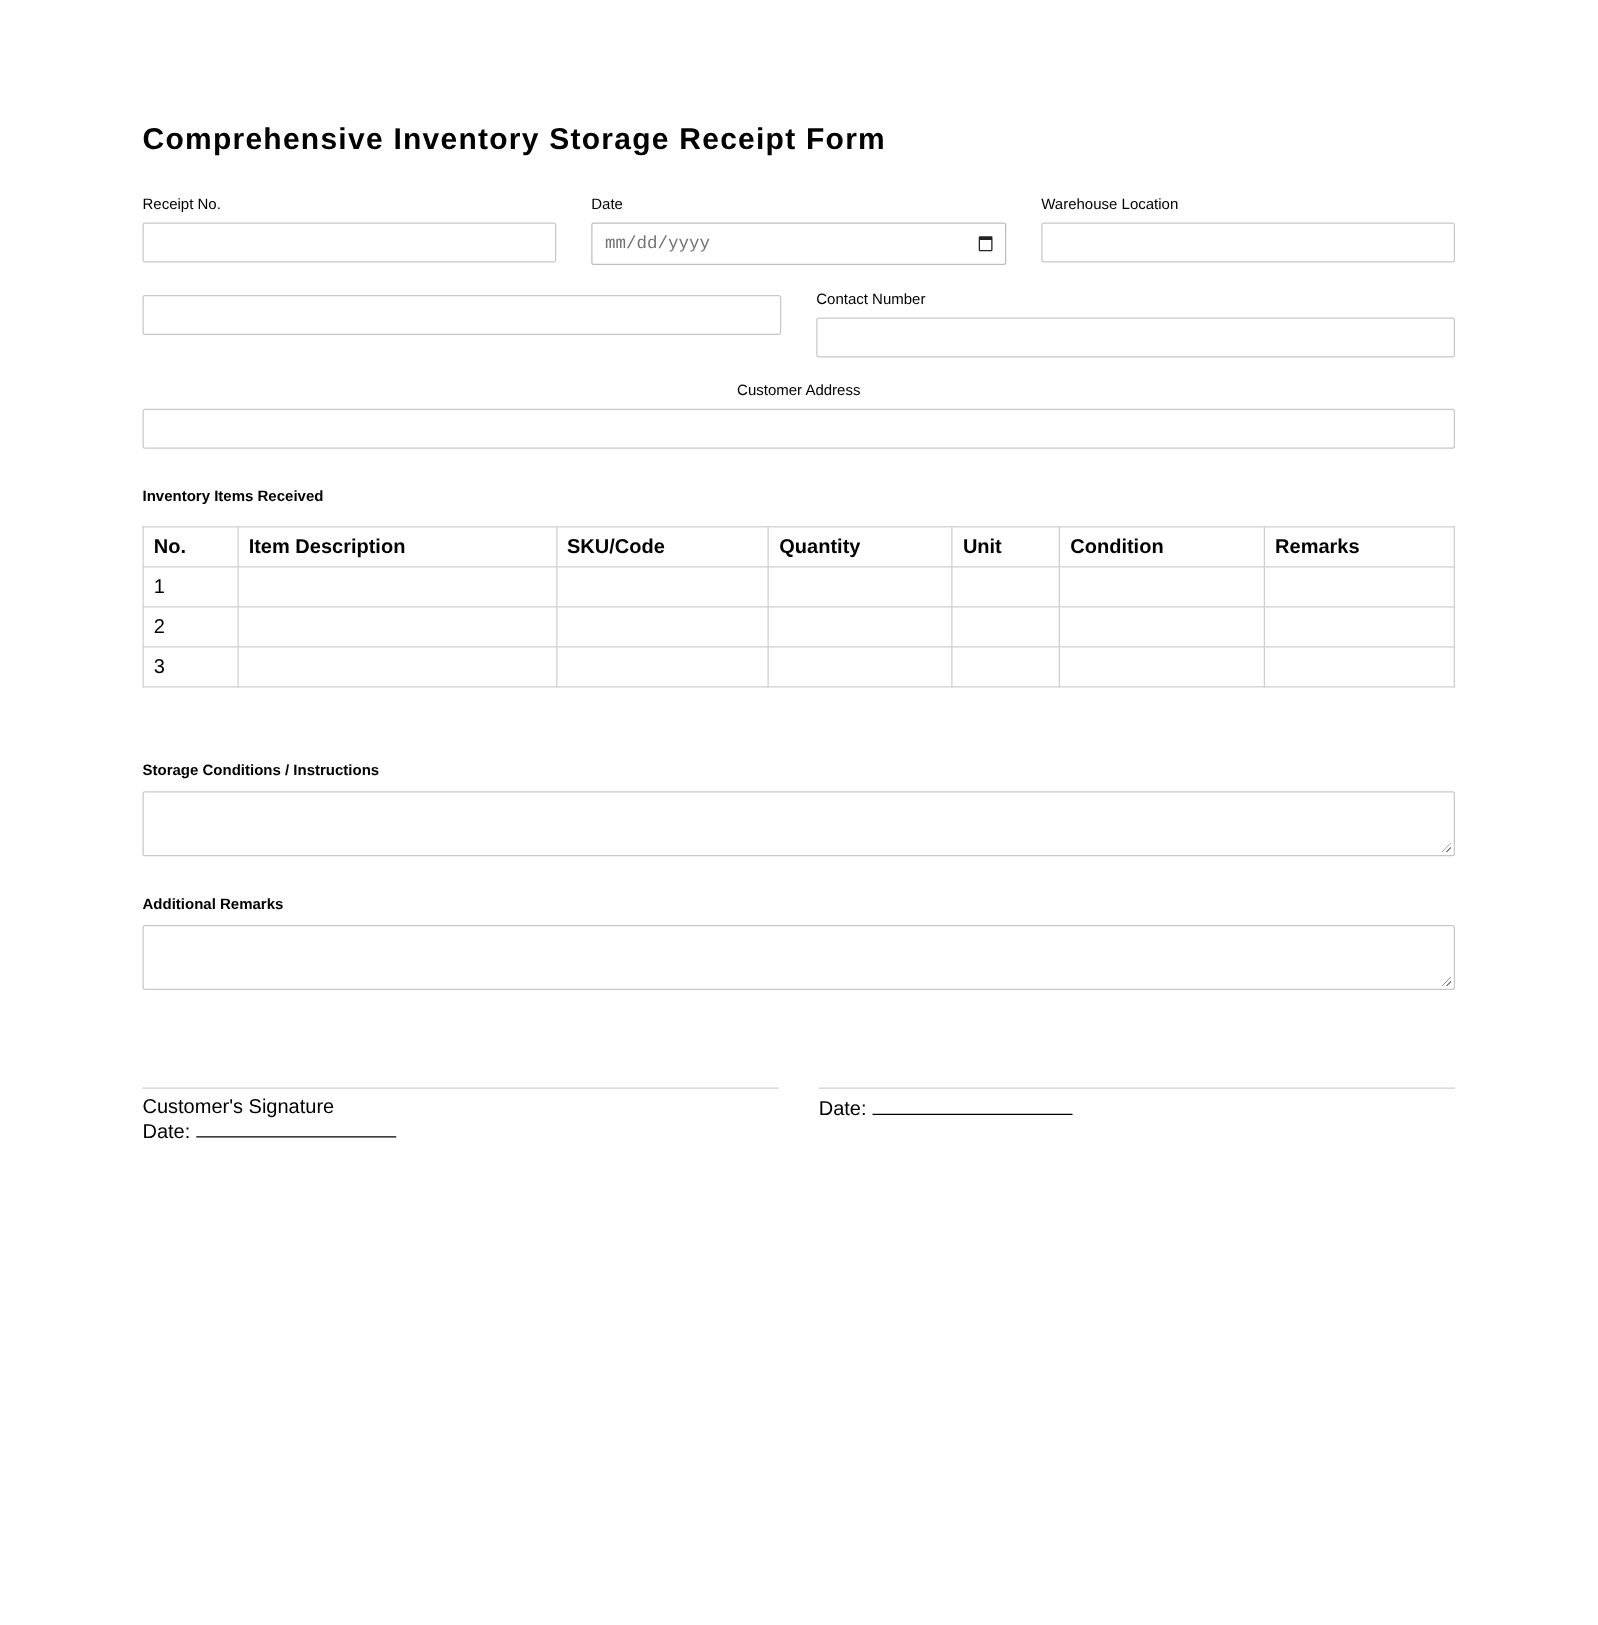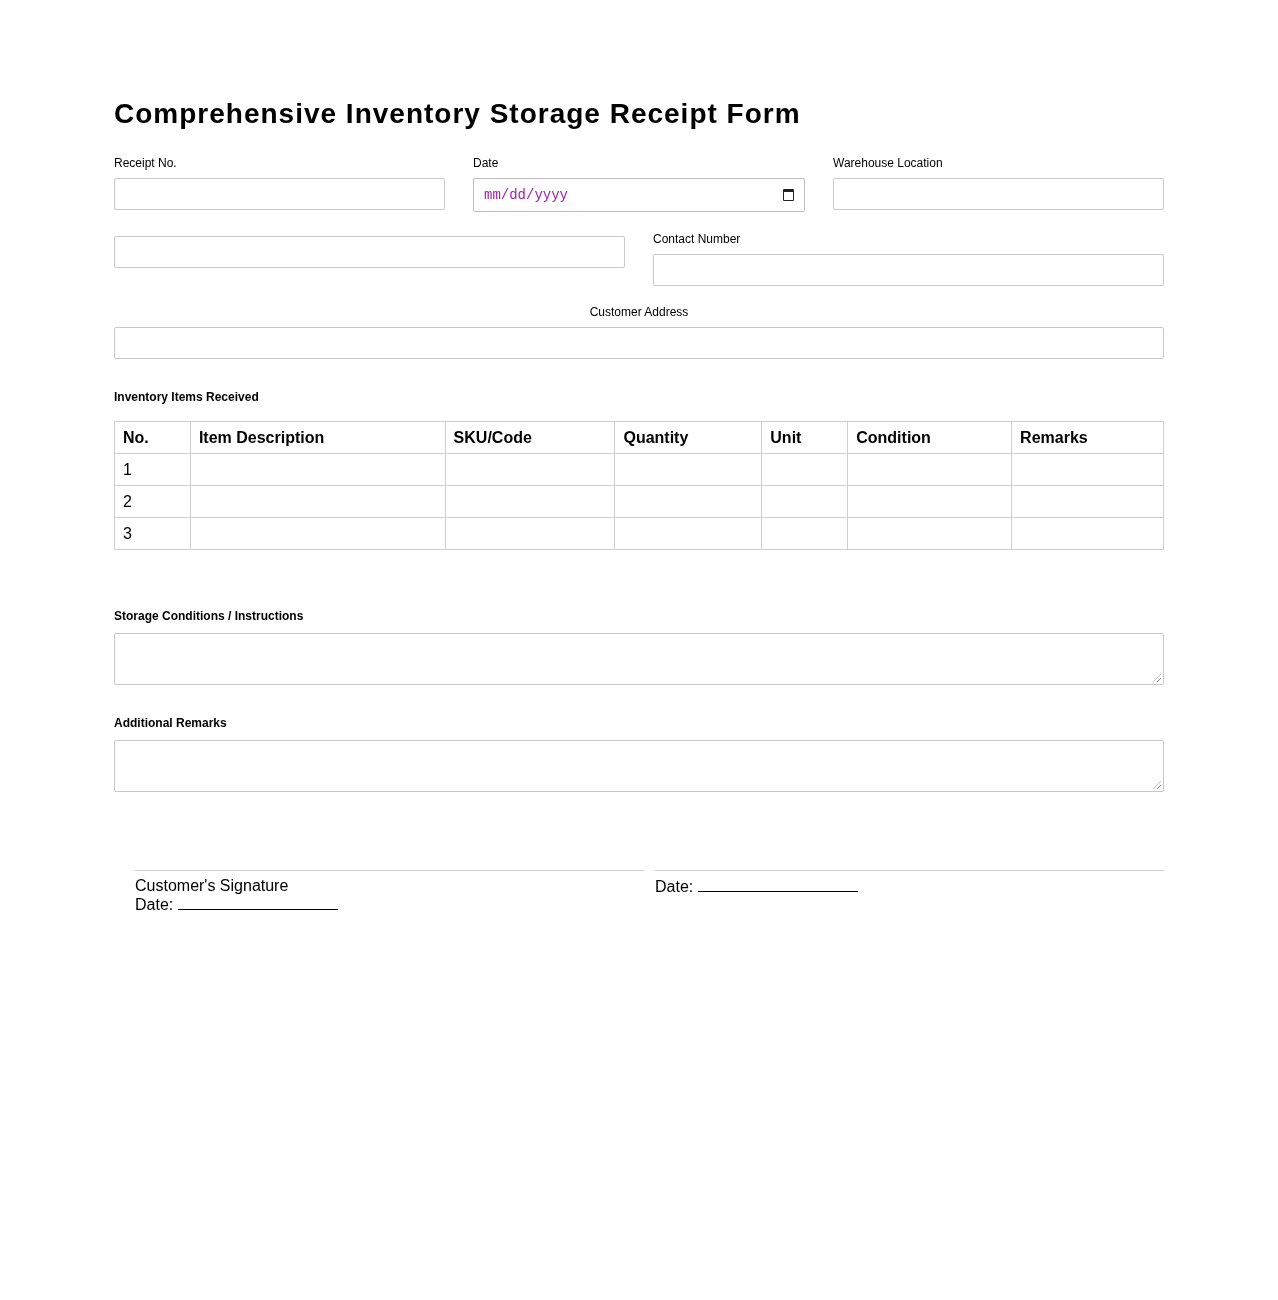--- a/index.html
+++ b/index.html
@@ -5,36 +5,36 @@
     html, body { margin: 0; padding: 0; background: #ffffff; }
     body {
       width: 1278px; min-height: 1300px;
       font-family: "Liberation Sans", sans-serif;
       color: #000;
       font-size: 16px;
     }
     .page { position: relative; padding: 0 114px; }
     h1 {
       margin: 0; position: absolute; left: 114px; top: 98px;
-      font-size: 28px; font-weight: bold; letter-spacing: 1px;
+      font-size: 24px; font-weight: bold; letter-spacing: 1px;
       font-family: "Liberation Sans", sans-serif;
     }
     .field { position: absolute; }
     .field label { display: block; font-size: 12px; line-height: 18px; }
     .inp {
       box-sizing: border-box; display: block;
       border: 1px solid #c8c8c8; border-radius: 2px; background: #fff;
       height: 32px; margin-top: 6px;
       font-family: "Liberation Sans", sans-serif; font-size: 14px;
     }
     .date-inp {
       display: flex; align-items: center; justify-content: space-between;
       padding: 0 10px; height: 34px; border-color: #bdbdbd;
     }
-    .date-inp span.ph { font-family: "Liberation Mono", monospace; font-size: 14px; color: #a21caf; }
+    .date-inp span.ph { font-family: "Liberation Mono", monospace; font-size: 14px; color: #737373; }
     .cal-icon {
       width: 11px; height: 12px; border: 1.5px solid #222; border-top-width: 3px;
       border-radius: 1px; box-sizing: border-box;
     }
     .section-label { position: absolute; font-size: 12px; font-weight: bold; }
     table {
       position: absolute; left: 114px; top: 421px; width: 1050px;
       border-collapse: collapse; font-size: 16px;
     }
     th, td {
@@ -150,21 +150,21 @@
   <div class="section-label" style="left:114px; top:609px;">Storage Conditions / Instructions</div>
   <div class="ta" style="left:114px; top:633px;">
     <span class="grip"></span>
   </div>
 
   <div class="section-label" style="left:114px; top:716px;">Additional Remarks</div>
   <div class="ta" style="left:114px; top:740px;">
     <span class="grip"></span>
   </div>
 
-  <div class="sig" style="left:114px;margin-left:21px;">
+  <div class="sig" style="left:114px;">
     <div>Customer's Signature</div>
     <div>
       <span>Date:</span>
       <span class="line"></span>
     </div>
   </div>
 
   <div class="sig" style="left:655px;">
     <div>
       <span>Date:</span>

